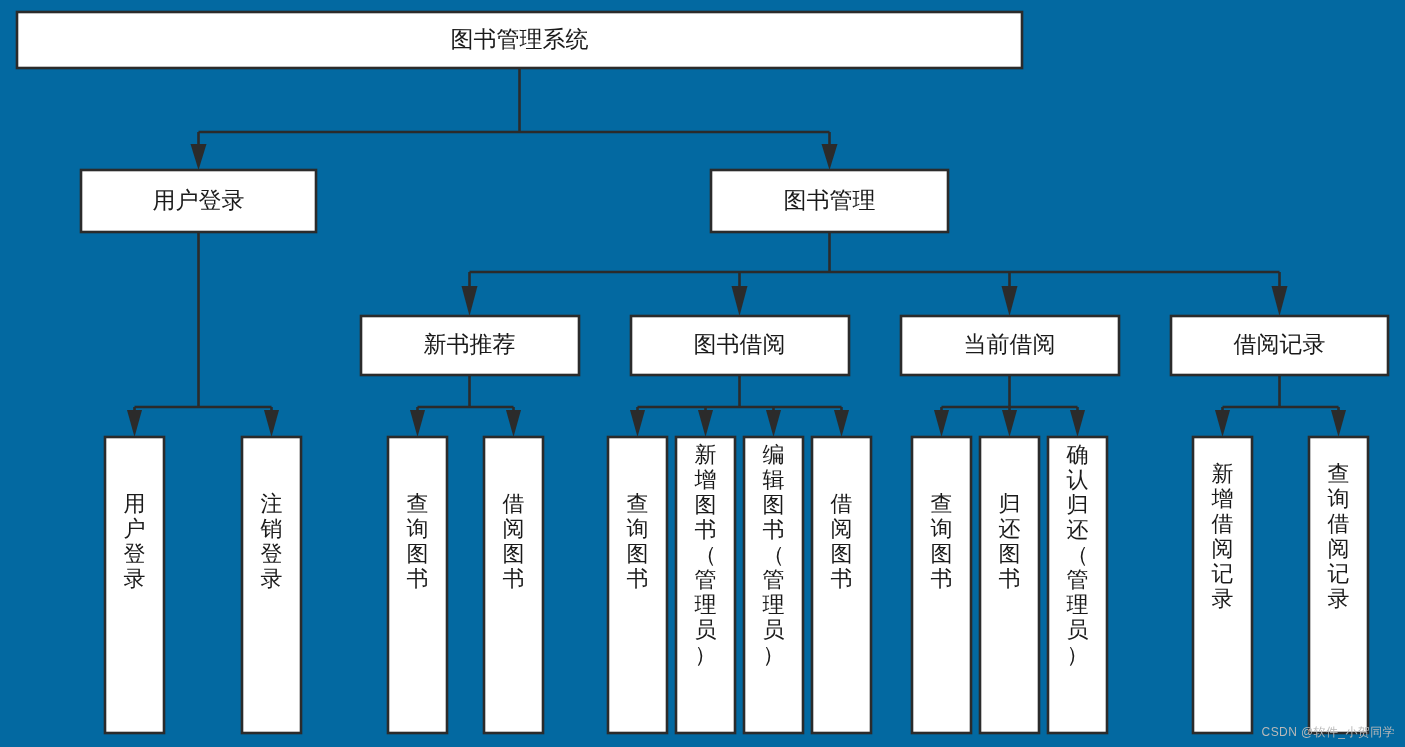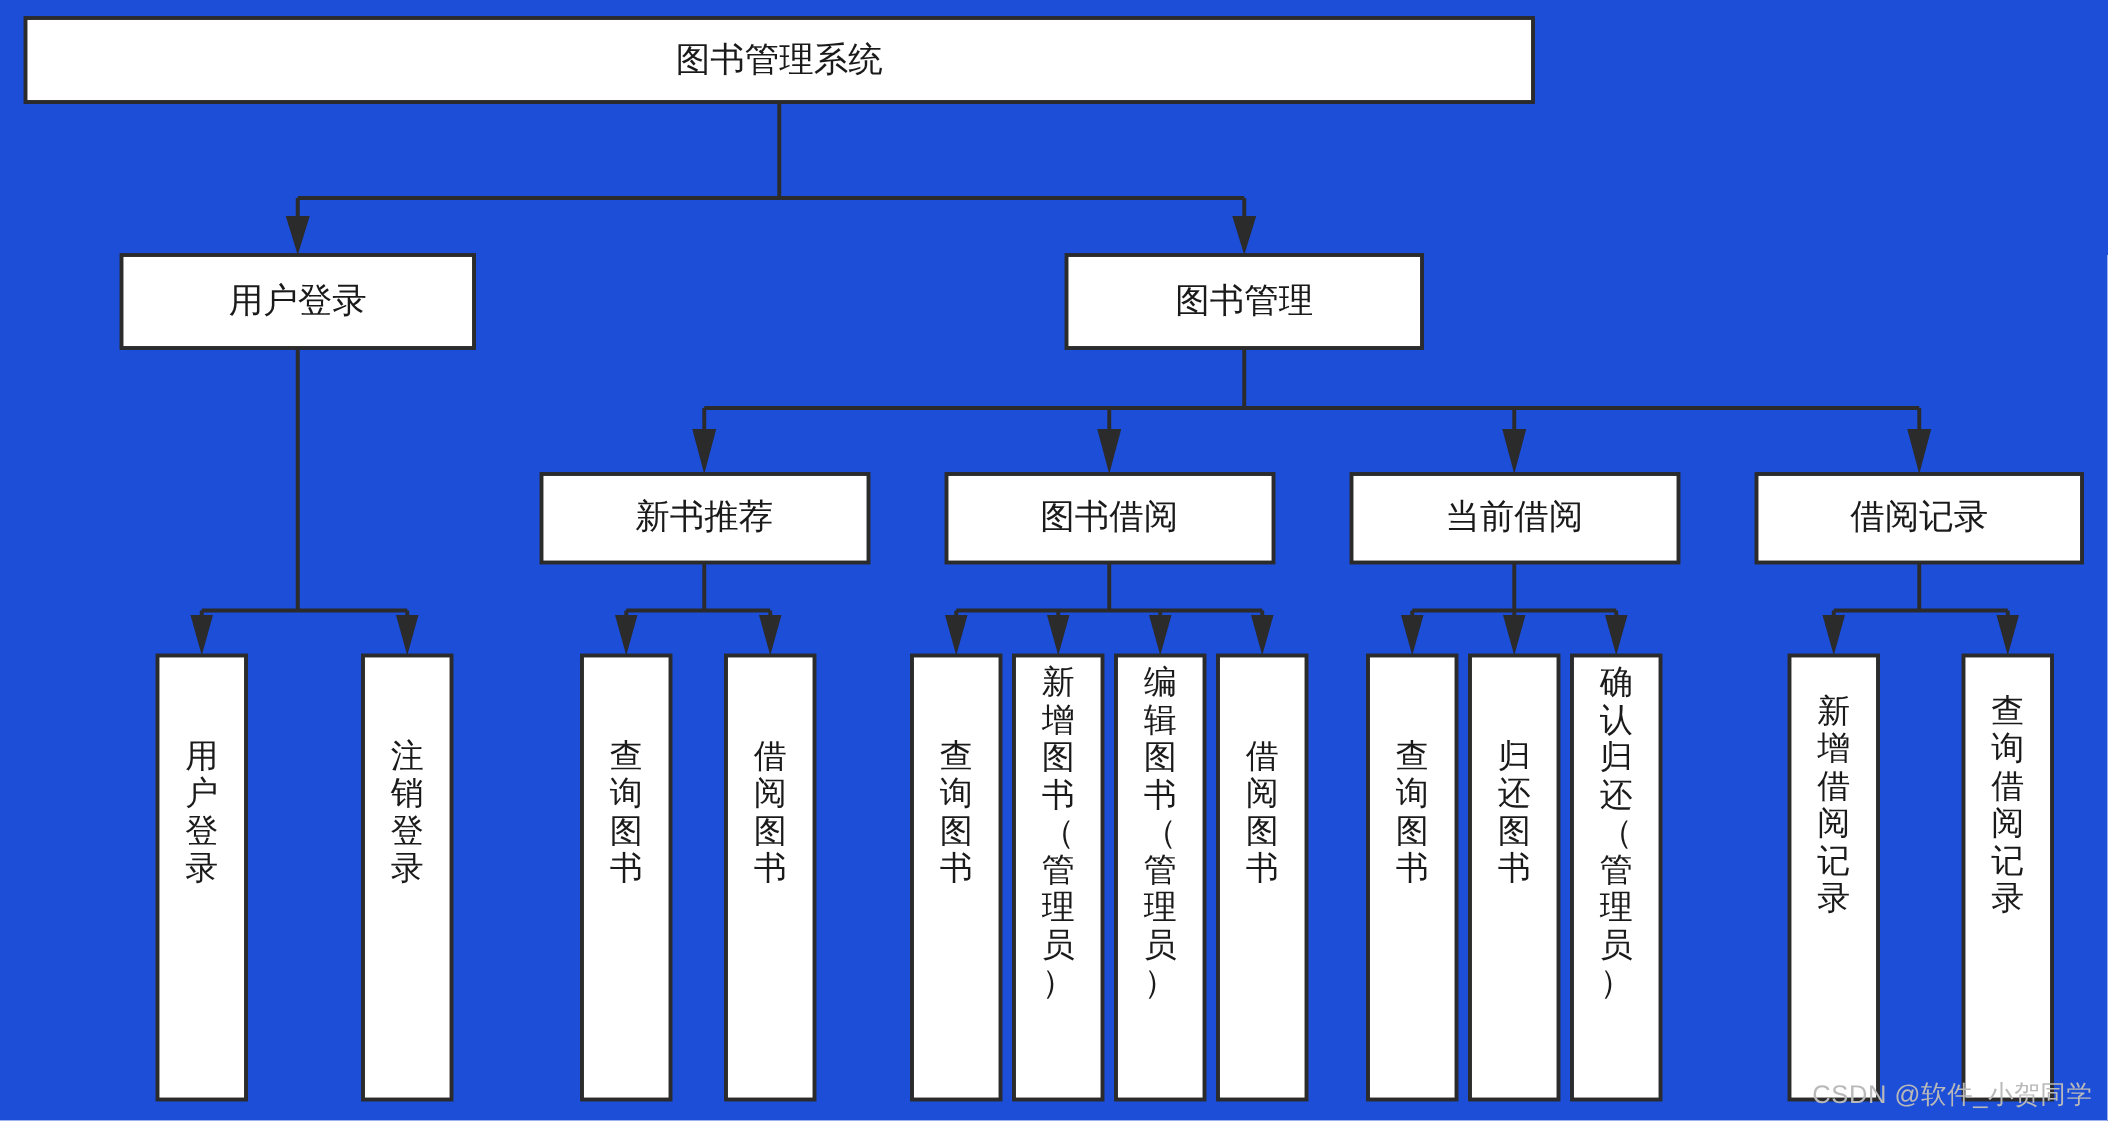--- a/index.html
+++ b/index.html
@@ -7,21 +7,21 @@
     padding: 0;
     background: #ffffff;
   }
   body {
     font-family: "Liberation Sans", "DejaVu Sans", sans-serif;
   }
   #diagram-root {
     position: relative;
     width: 1405px;
     height: 747px;
-    background: #1d4ed8;
+    background: #0369a1;
     overflow: hidden;
   }
   svg.diagram-canvas {
     position: absolute;
     top: 0;
     left: 0;
     width: 1405px;
     height: 747px;
   }
   .node-box {
@@ -49,21 +49,21 @@
   }
   .arrow-head {
     fill: #2b2b2b;
     stroke: none;
   }
   .watermark {
     position: absolute;
     right: 10px;
     bottom: 6px;
     font-family: "Liberation Sans", "DejaVu Sans", sans-serif;
-    font-size: 17px;
+    font-size: 12px;
     color: #b9b9b9;
     white-space: nowrap;
     letter-spacing: 0.4px;
   }
 </style>
 </head>
 <body>
 
 <div id="diagram-root">
 

